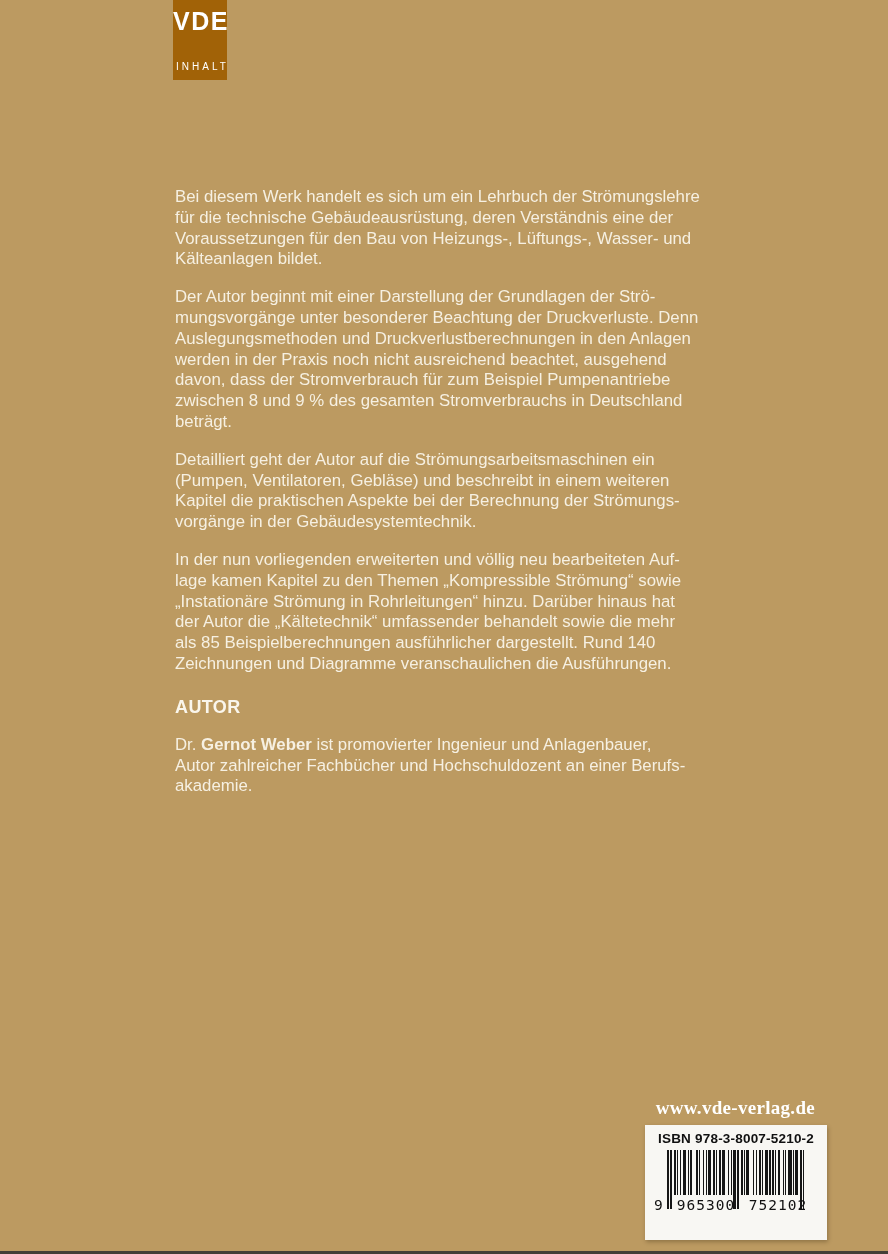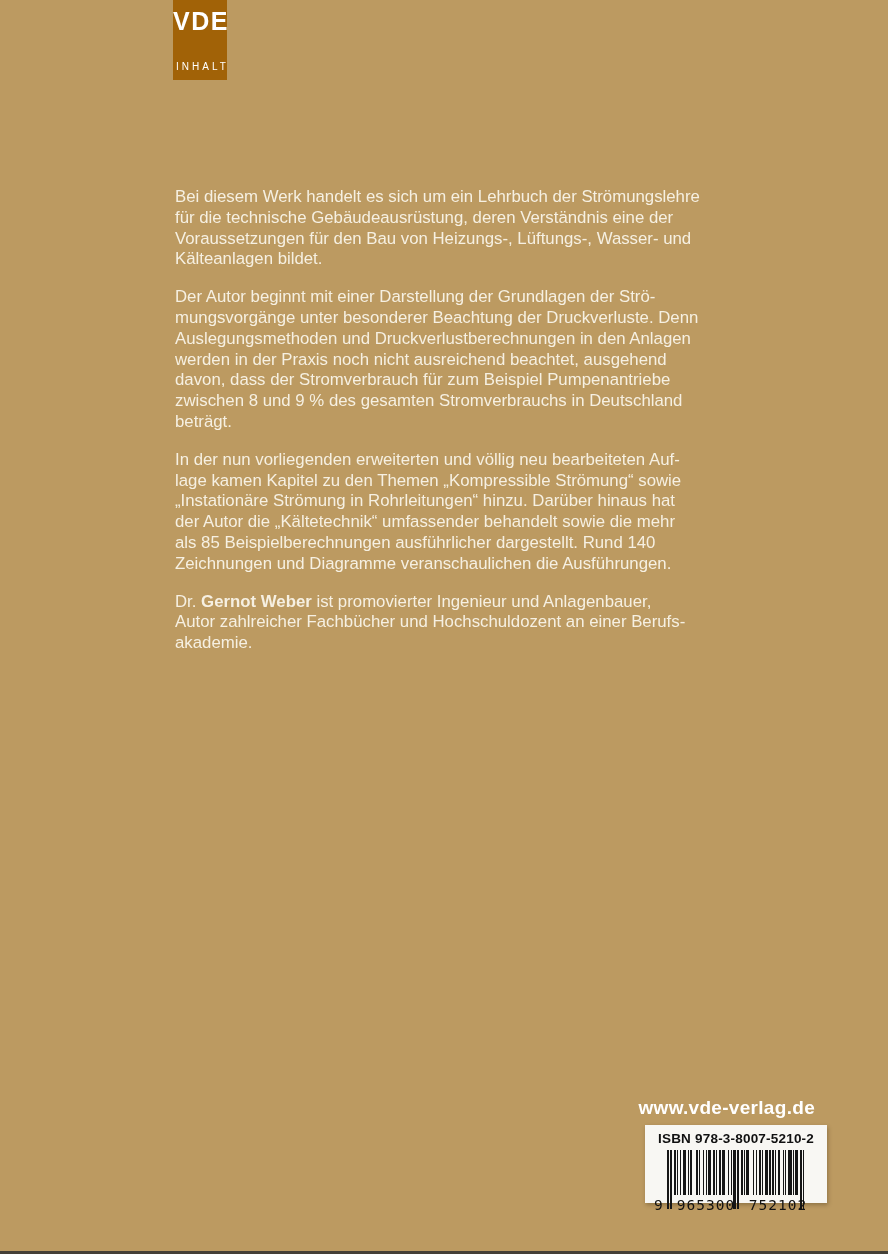--- a/index.html
+++ b/index.html
@@ -66,26 +66,27 @@
 
   
   .website {
     position: absolute;
     top: 1097px;
     right: 73px;
     color: #ffffff;
     font-size: 19px;
     font-weight: bold;
     letter-spacing: 0.3px;
+    font-family: Liberation Serif, serif;
   }
 
   .barcode-box {
     position: absolute;
     left: 645px; top: 1125px;
-    width: 182px; height: 78px;
+    width: 182px; height: 115px;
     background: #f8f7f3;
     box-shadow: 1px 2px 4px rgba(60,45,20,0.35);
   }
   .isbn {
     margin-top: 6px;
     text-align: center;
     font-size: 13.5px;
     font-weight: bold;
     color: #111111;
     letter-spacing: 0.2px;
@@ -151,27 +152,32 @@
 für die technische Gebäudeausrüstung, deren Verständnis eine der
 Voraussetzungen für den Bau von Heizungs-, Lüftungs-, Wasser- und
 Kälteanlagen bildet.</p>
     <p>Der Autor beginnt mit einer Darstellung der Grundlagen der Strö-
 mungsvorgänge unter besonderer Beachtung der Druckverluste. Denn
 Auslegungsmethoden und Druckverlustberechnungen in den Anlagen
 werden in der Praxis noch nicht ausreichend beachtet, ausgehend
 davon, dass der Stromverbrauch für zum Beispiel Pumpenantriebe
 zwischen 8 und 9 % des gesamten Stromverbrauchs in Deutschland
 beträgt.</p>
+    <p>Detailliert geht der Autor auf die Strömungsarbeitsmaschinen ein
+(Pumpen, Ventilatoren, Gebläse) und beschreibt in einem weiteren
+Kapitel die praktischen Aspekte bei der Berechnung der Strömungs-
+vorgänge in der Gebäudesystemtechnik.</p>
     <p>In der nun vorliegenden erweiterten und völlig neu bearbeiteten Auf-
 lage kamen Kapitel zu den Themen „Kompressible Strömung“ sowie
 „Instationäre Strömung in Rohrleitungen“ hinzu. Darüber hinaus hat
 der Autor die „Kältetechnik“ umfassender behandelt sowie die mehr
 als 85 Beispielberechnungen ausführlicher dargestellt. Rund 140
 Zeichnungen und Diagramme veranschaulichen die Ausführungen.</p>
 
+    <h2 class="section-gap">AUTOR</h2>
     <p><span>Dr. </span><strong>Gernot Weber</strong><span> ist promovierter Ingenieur und Anlagenbauer,
 Autor zahlreicher Fachbücher und Hochschuldozent an einer Berufs-
 akademie.</span></p>
 
   </div>
 
   <div class="website">www.vde-verlag.de</div>
 
   <div class="barcode-box">
     <div class="isbn">ISBN 978-3-8007-5210-2</div>

